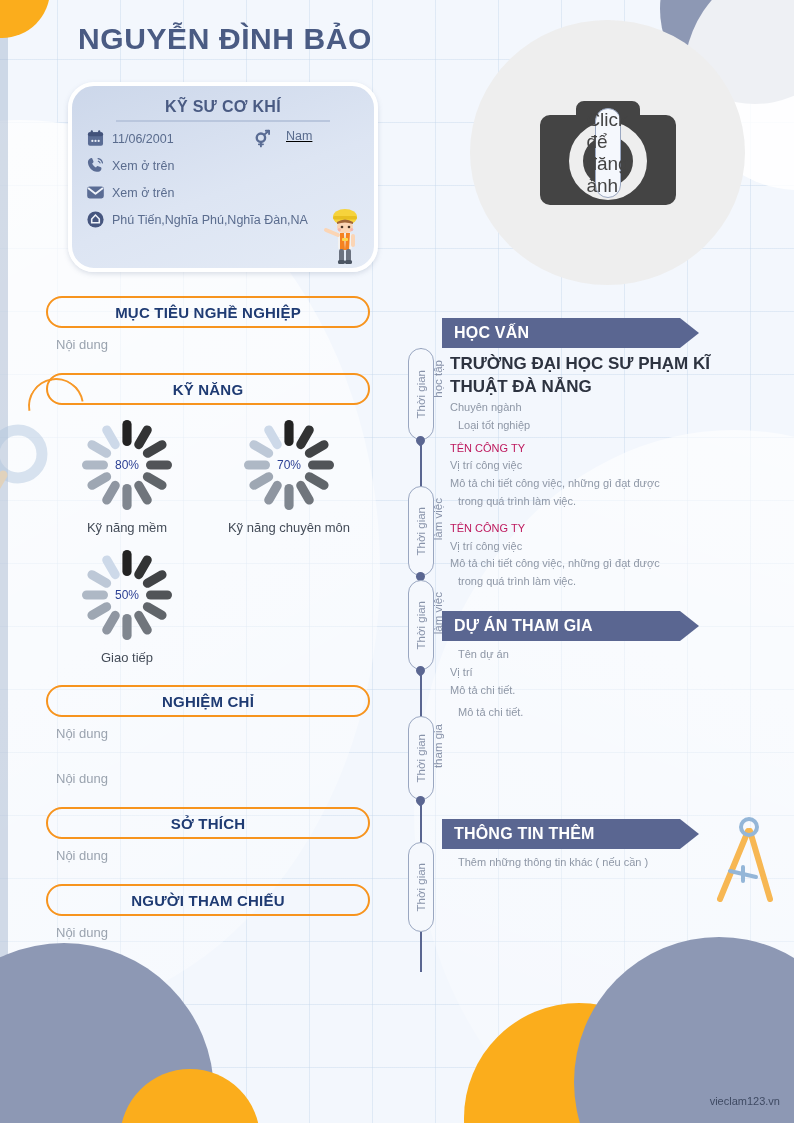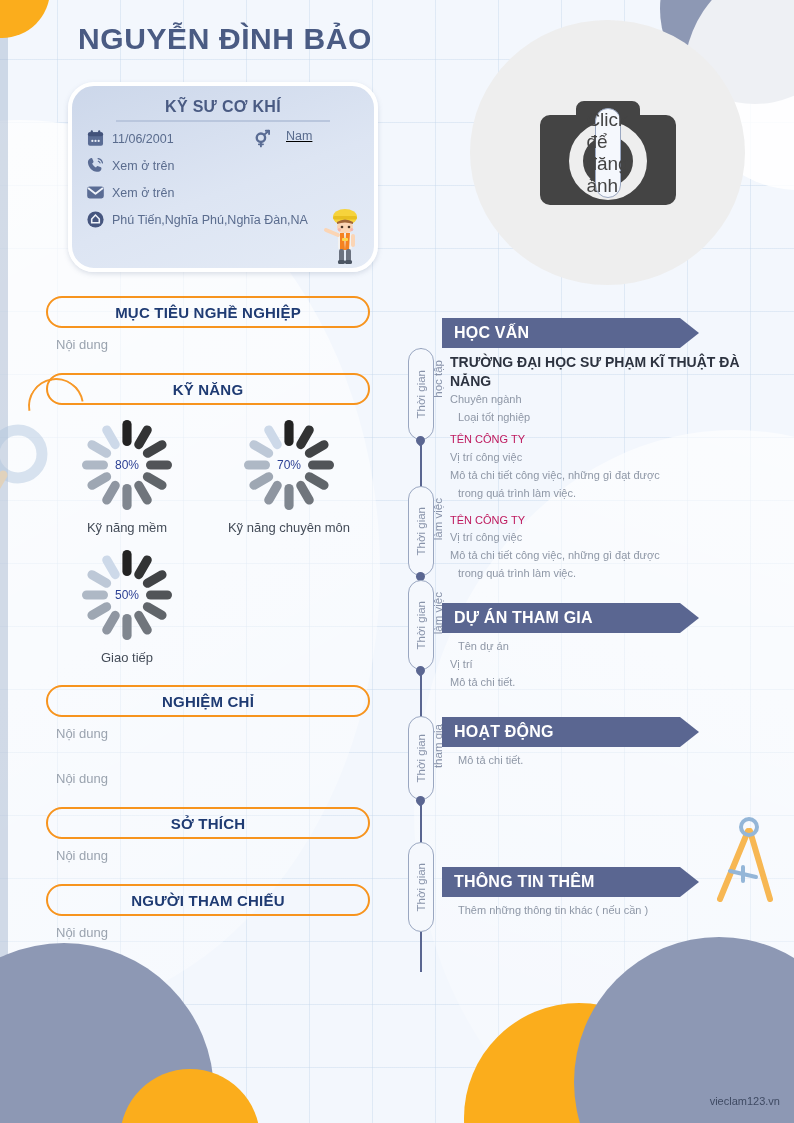--- a/index.html
+++ b/index.html
@@ -171,21 +171,21 @@
     border-top: 15px solid transparent;
     border-bottom: 15px solid transparent;
     border-left: 19px solid #5a6691;
   }
   .sec .t {
     color: #ffffff; font-size: 16px; font-weight: 700; letter-spacing: .2px;
   }
 
   .body-block { margin-left: 46px; padding-top: 3px; }
   .line { font-size: 11px; color: #8e97a6; line-height: 1.62; }
-  .line.strong { color: #2d3340; font-weight: 700; font-size: 14px; }
+  .line.strong { color: #2d3340; font-weight: 700; font-size: 17px; }
   .line.dark { color: #be185d; }
   .indent { padding-left: 8px; }
 
   
   .tl { position: absolute; left: 0; top: 0; width: 46px; }
   .cap {
     position: absolute; width: 26px;
     border: 1.6px solid #9aa7c1; border-radius: 13px;
     background: #f5f8fd;
     display: flex; align-items: center; justify-content: center;
@@ -500,23 +500,20 @@
 
     <div class="sec" style="margin-top:20px">
       <span class="t">DỰ ÁN THAM GIA</span>
     </div>
     <div class="body-block" style="margin-top:2px">
       <div class="line indent">Tên dự án</div>
       <div class="line">Vị trí</div>
       <div class="line">Mô tả chi tiết.</div>
     </div>
 
-    <div class="sec" style="margin-top:26px">
-      <span class="t">HOẠT ĐỘNG</span>
-    </div>
     <div class="body-block" style="margin-top:2px">
       <div class="line indent">Mô tả chi tiết.</div>
     </div>
 
     <div class="sec" style="margin-top:97px">
       <span class="t">THÔNG TIN THÊM</span>
     </div>
     <div class="body-block" style="margin-top:2px">
       <div class="line indent">Thêm những thông tin khác ( nếu cần )</div>
     </div>

